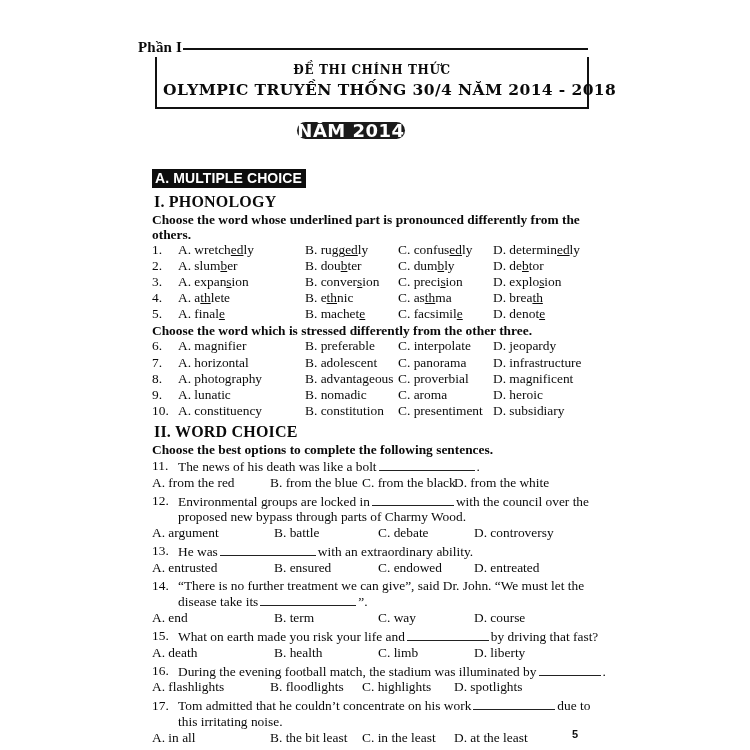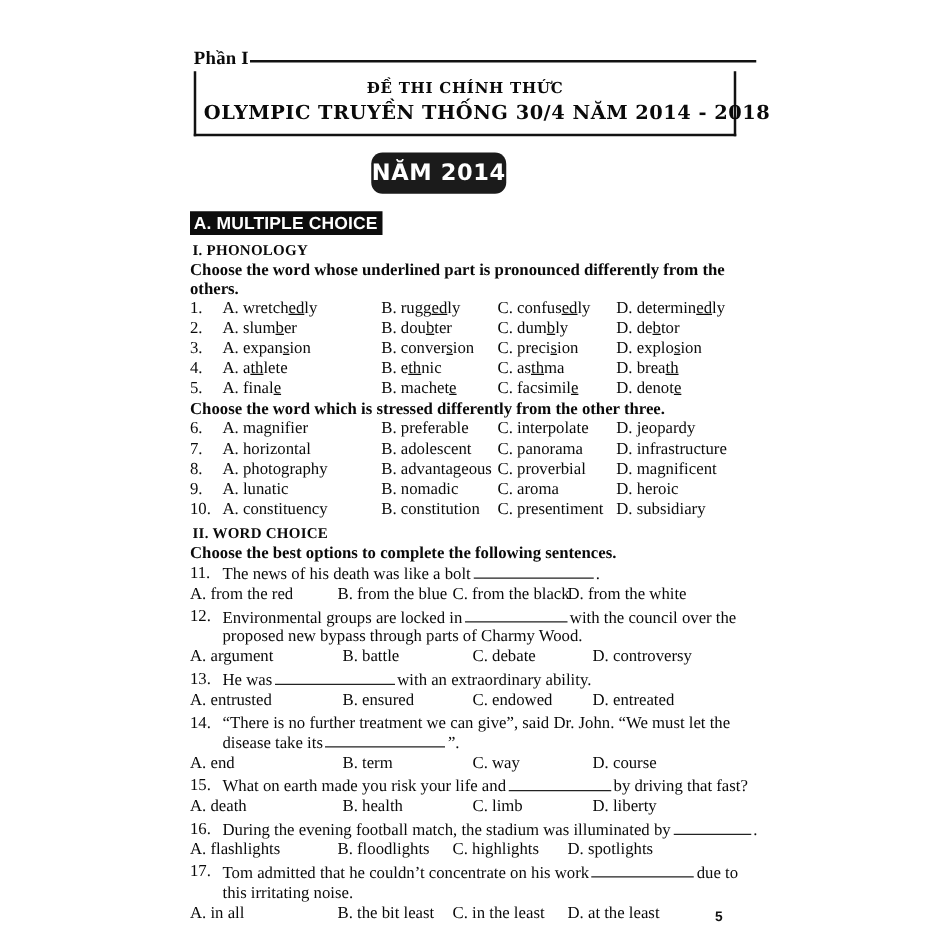--- a/index.html
+++ b/index.html
@@ -20,21 +20,21 @@
     position: absolute;
     left: 0; top: 0;
     width: 750px;
     height: 750px;
     background: #fff;
   }
 
   
   .phan-row {
     position: absolute;
-    left: 155px;
+    left: 138px;
     top: 36px;
     width: 450px;
     height: 22px;
     display: flex;
     align-items: center;
   }
   .phan-label {
     font-family: "Liberation Serif", serif;
     font-weight: bold;
     font-size: 15px;
@@ -77,21 +77,21 @@
     margin-top: 2px;
     white-space: nowrap;
   }
 
   
   .year-badge {
     position: absolute;
     left: 297px;
     top: 122px;
     width: 108px;
-    height: 33px;
+    height: 17px;
     background: #1b1b1b;
     border-radius: 9px;
     display: flex;
     align-items: center;
     justify-content: center;
   }
   .year-badge-text {
     color: #fff;
     font-family: "DejaVu Sans", sans-serif;
     font-weight: bold;
@@ -119,21 +119,21 @@
     position: absolute;
     left: 152px;
     top: 190px;
     width: 452px;
     font-size: 13.4px;
     line-height: 1.0;
   }
 
   .roman-head {
     font-weight: bold;
-    font-size: 12px;
+    font-size: 16px;
     margin: 4px 0 2px 2px;
     letter-spacing: 0.2px;
   }
   .instruction {
     font-weight: bold;
     font-size: 13.4px;
     line-height: 1.12;
     margin: 0 0 1px 0;
   }
 
@@ -151,21 +151,21 @@
   }
   .opt-a { width: 127px; flex: 0 0 127px; }
   .opt-b { width: 93px;  flex: 0 0 93px; }
   .opt-c { width: 95px;  flex: 0 0 95px; }
   .opt-d { flex: 1 1 auto; }
 
   
   .q-block { margin-top: 1px; }
   .q-stem {
     display: flex;
-    align-items: flex-start;
+    align-items: center;
     white-space: nowrap;
     line-height: 1.17;
   }
   .q-stem-num {
     width: 26px;
     flex: 0 0 26px;
   }
   .q-stem-text { flex: 1 1 auto; }
   .q-cont {
     margin-left: 26px;

